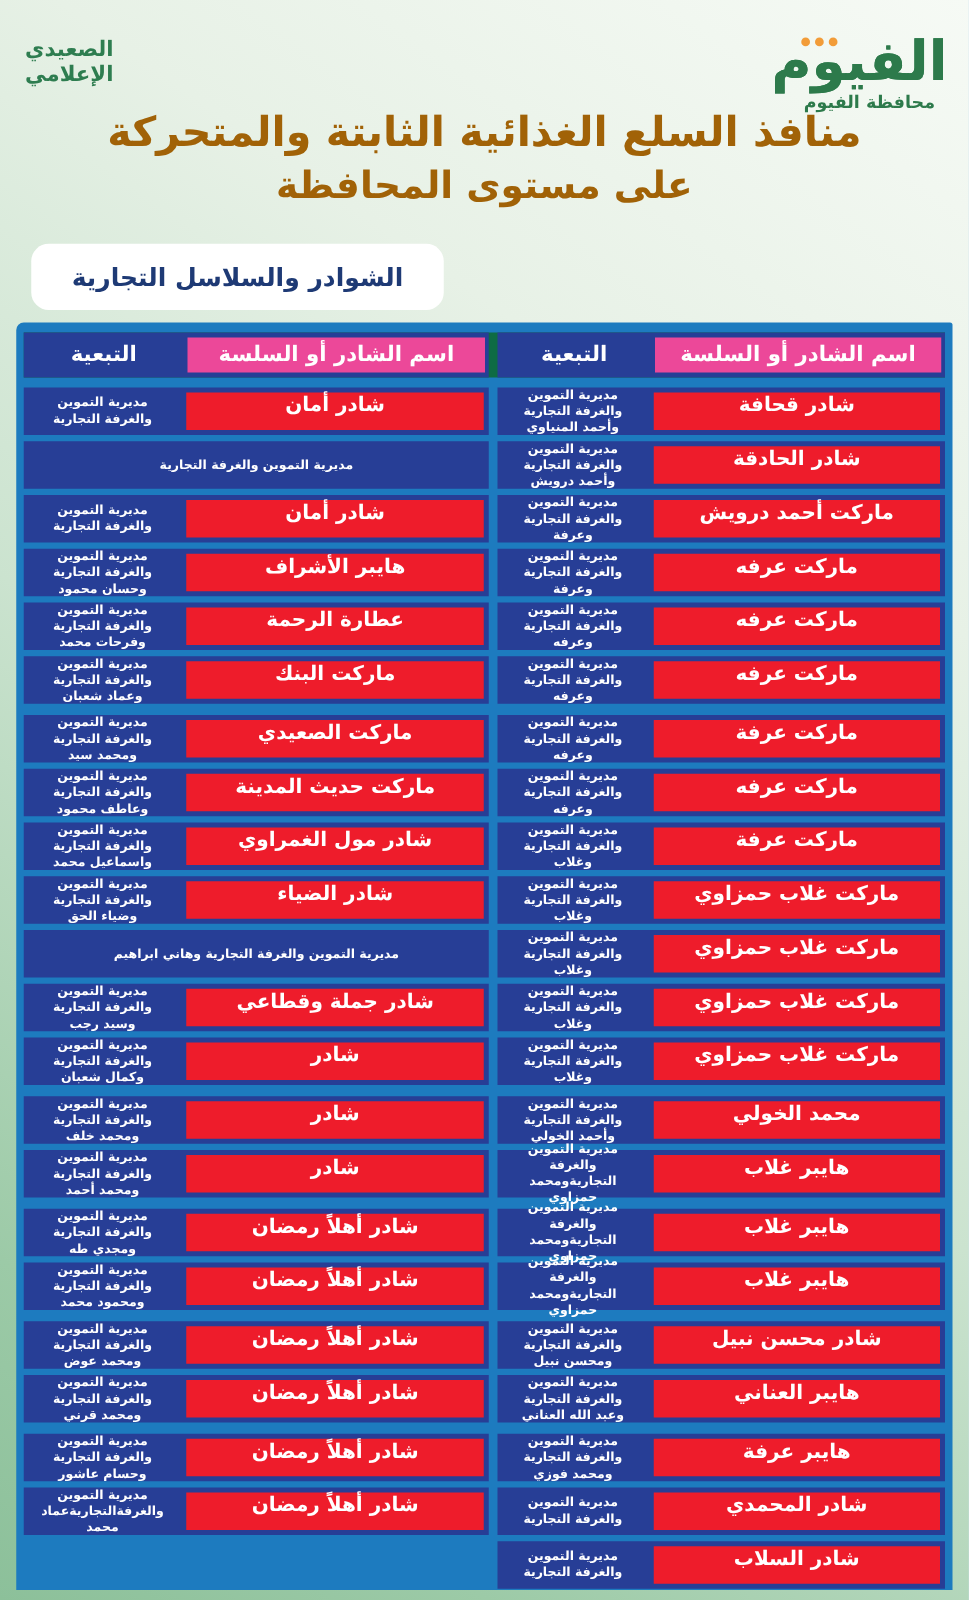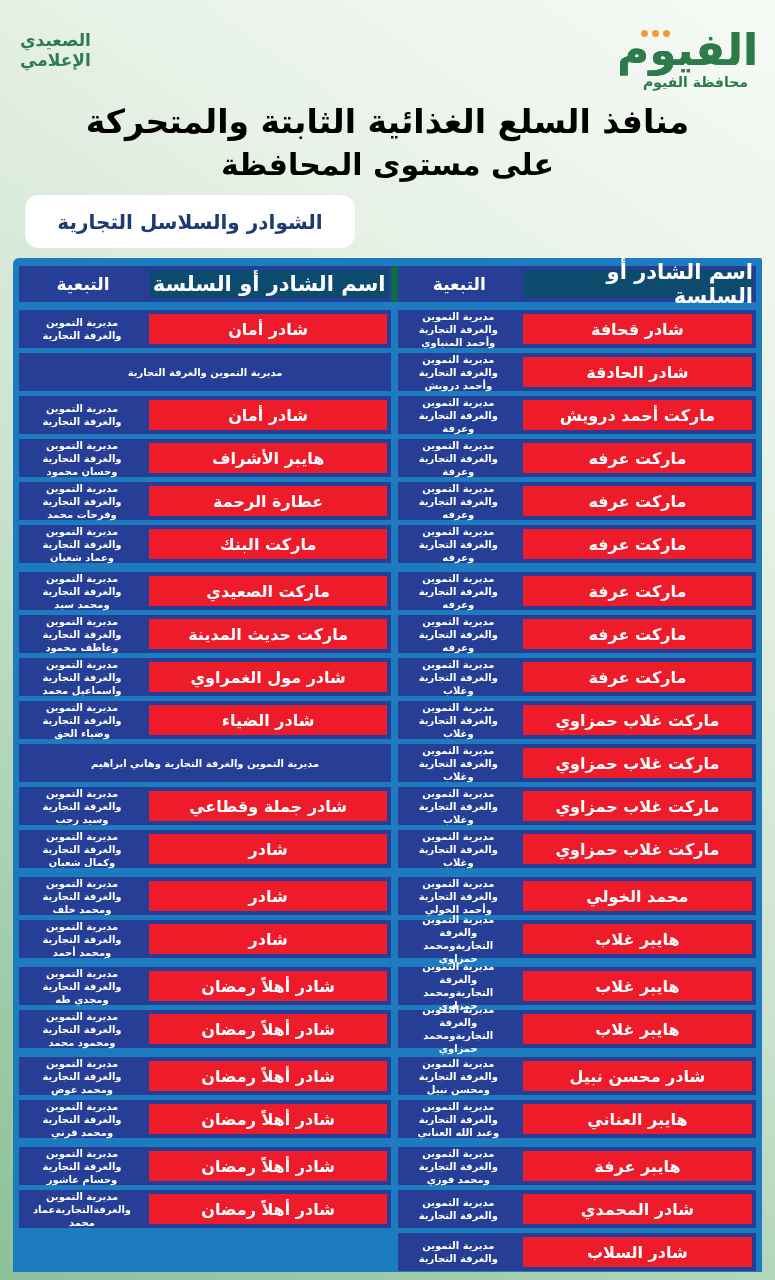--- a/index.html
+++ b/index.html
@@ -11,45 +11,45 @@
   
   .media-center{position:absolute;top:30px;right:618px;left:20px;text-align:left;
     color:#2e7d50;font-size:17px;}
   .media-center span{display:inline-block;direction:rtl;}
   .logo{position:absolute;top:28px;left:633px;width:125px;text-align:center;}
   .logo-word{color:#2d7a4b;font-size:44px;line-height:1.0;letter-spacing:-2px;
     text-shadow:0 0 0 #2d7a4b;position:relative;display:inline-block;}
   .logo-dots{position:absolute;top:2px;left:8px;display:flex;gap:4px;}
   .logo-dots i{width:7px;height:7px;border-radius:50%;background:#f29c38;display:block;}
   .logo-caption{color:#2d7a4b;font-size:14px;margin-top:2px;letter-spacing:1px;}
-  .title{position:absolute;top:100px;left:0;right:0;text-align:center;color:#000000;}
+  .title{position:absolute;top:84px;left:0;right:0;text-align:center;color:#a16207;}
   .title .l1{font-size:33px;line-height:1.35;}
   .title .l2{font-size:30px;line-height:1.3;}
   .section-card{position:absolute;top:195px;left:25px;width:330px;height:53px;
     background:#ffffff;border-radius:14px;display:flex;align-items:center;justify-content:center;}
   .section-card .txt{color:#1e3a75;font-size:20px;}
   
   .panel{position:absolute;top:258px;left:13px;width:749px;height:1014px;
     background:#1d7bbf;border-radius:6px 2px 0 0;box-sizing:border-box;padding:8px 5px 0 5px;}
   .thead{height:36px;background:#0e6b44;display:flex;align-items:center;margin:0 1px 8px 1px;}
   .thead .half{display:flex;height:100%;align-items:center;}
   .thead .half.rhalf{flex:0 0 48.6%;margin-left:0.9%;}
   .thead .half.lhalf{flex:1;}
-  .th-name{flex:0 0 64%;background:#0c4a6e;height:28px;margin:0 3px;display:flex;
-    align-items:center;justify-content:center;color:#fff;font-size:21px;}
+  .th-name{flex:0 0 64%;background:#ec4899;height:28px;margin:0 3px;display:flex;
+    align-items:center;justify-content:center;color:#fff;font-size:17px;}
   .th-aff{flex:1;display:flex;align-items:center;justify-content:center;color:#fff;font-size:17px;}
   .rows{display:flex;flex-direction:column;}
   .row{display:flex;height:38px;margin:0 1px 5px 1px;}
   .row.group-gap{margin-top:4px;}
   .half{display:flex;background:#273e96;height:100%;align-items:center;box-sizing:border-box;}
   .half.rhalf{flex:0 0 48.6%;margin-left:0.9%;}
   .half.lhalf{flex:1;}
   .half.hidden{visibility:hidden;}
   .name{flex:0 0 64%;background:#ee1c2b;height:30px;margin:0 4px;display:flex;
-    align-items:center;justify-content:center;color:#fff;font-size:16px;white-space:nowrap;}
+    align-items:flex-start;justify-content:center;color:#fff;font-size:16px;white-space:nowrap;}
   .aff{flex:1;display:flex;align-items:center;justify-content:center;text-align:center;
     color:#fff;font-size:10px;line-height:1.3;padding:0 12px;}
 </style>
 </head>
 <body>
 
 <div class="media-center">
   <span>الصعيدي الإعلامي</span>
 </div>
 

